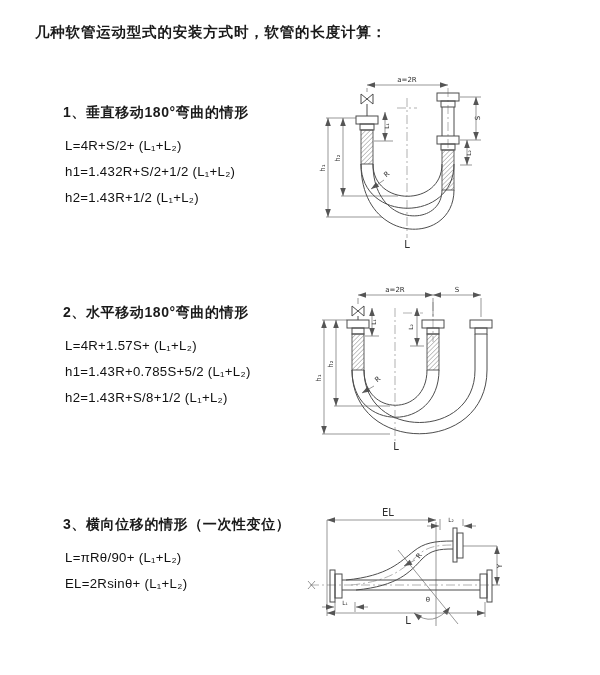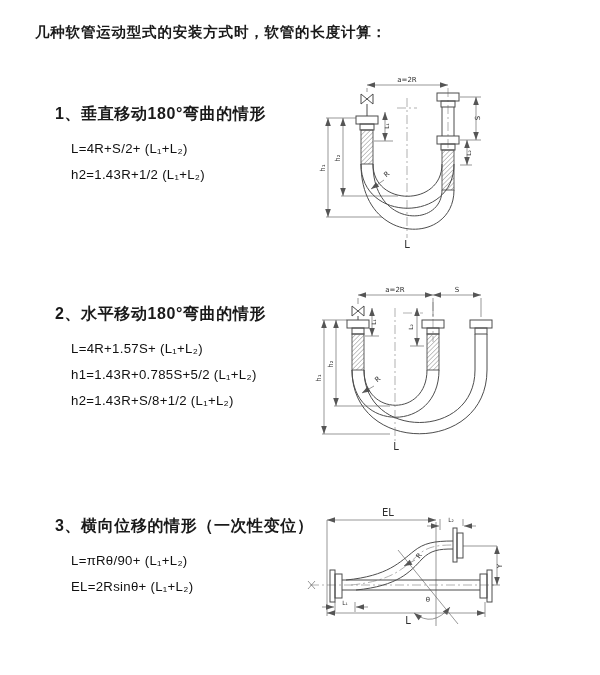--- a/index.html
+++ b/index.html
@@ -5,23 +5,23 @@
   html,body{margin:0;padding:0;background:#ffffff;}
   .page{
     position:relative;width:600px;height:675px;background:#fff;overflow:hidden;
     font-family:"Liberation Sans","DejaVu Sans",sans-serif;color:#1a1a1a;
   }
   .title{
     position:absolute;left:35px;top:23px;font-size:14.5px;font-weight:bold;
     letter-spacing:0.8px;
   }
   .section{position:absolute;left:47px;width:270px;}
-  .heading{font-size:16px;font-weight:bold;letter-spacing:0.6px;margin:0 0 11px 8px;}
+  .heading{font-size:14px;font-weight:bold;letter-spacing:0.6px;margin:0 0 11px 16px;}
   .formula{
-    font-size:13.2px;line-height:26px;margin-left:24px;letter-spacing:0.3px;
+    font-size:13.2px;line-height:26px;margin-left:18px;letter-spacing:0.3px;
     white-space:nowrap;color:#111;
   }
   .diag{position:absolute;}
   .pl{stroke:#4d4d4d;stroke-width:1;fill:none;}
   .dl{stroke:#6b6b6b;stroke-width:0.7;fill:none;}
   .cl{stroke:#8f8f8f;stroke-width:0.7;fill:none;stroke-dasharray:9 3 2 3;}
   .hz{stroke:#4d4d4d;stroke-width:0.9;}
   text.dim{font-family:"DejaVu Sans",sans-serif;font-size:7px;fill:#2e2e2e;stroke:none;}
   text.dim.sm{font-size:5.8px;}
   text.dim.big{font-size:10px;}
@@ -29,20 +29,21 @@
 </head>
 <body>
 
 <div class="page">
 
   <div class="title">几种软管运动型式的安装方式时，软管的长度计算：</div>
 
   <div class="section" style="top:104px">
     <div class="heading">1、垂直移动180°弯曲的情形</div>
     <div class="formula">L=4R+S/2+ (L₁+L₂)</div>
+    <div class="formula">h1=1.432R+S/2+1/2 (L₁+L₂)</div>
     <div class="formula">h2=1.43R+1/2 (L₁+L₂)</div>
   </div>
 
   <div class="section" style="top:304px">
     <div class="heading">2、水平移动180°弯曲的情形</div>
     <div class="formula">L=4R+1.57S+ (L₁+L₂)</div>
     <div class="formula">h1=1.43R+0.785S+5/2 (L₁+L₂)</div>
     <div class="formula">h2=1.43R+S/8+1/2 (L₁+L₂)</div>
   </div>
 

